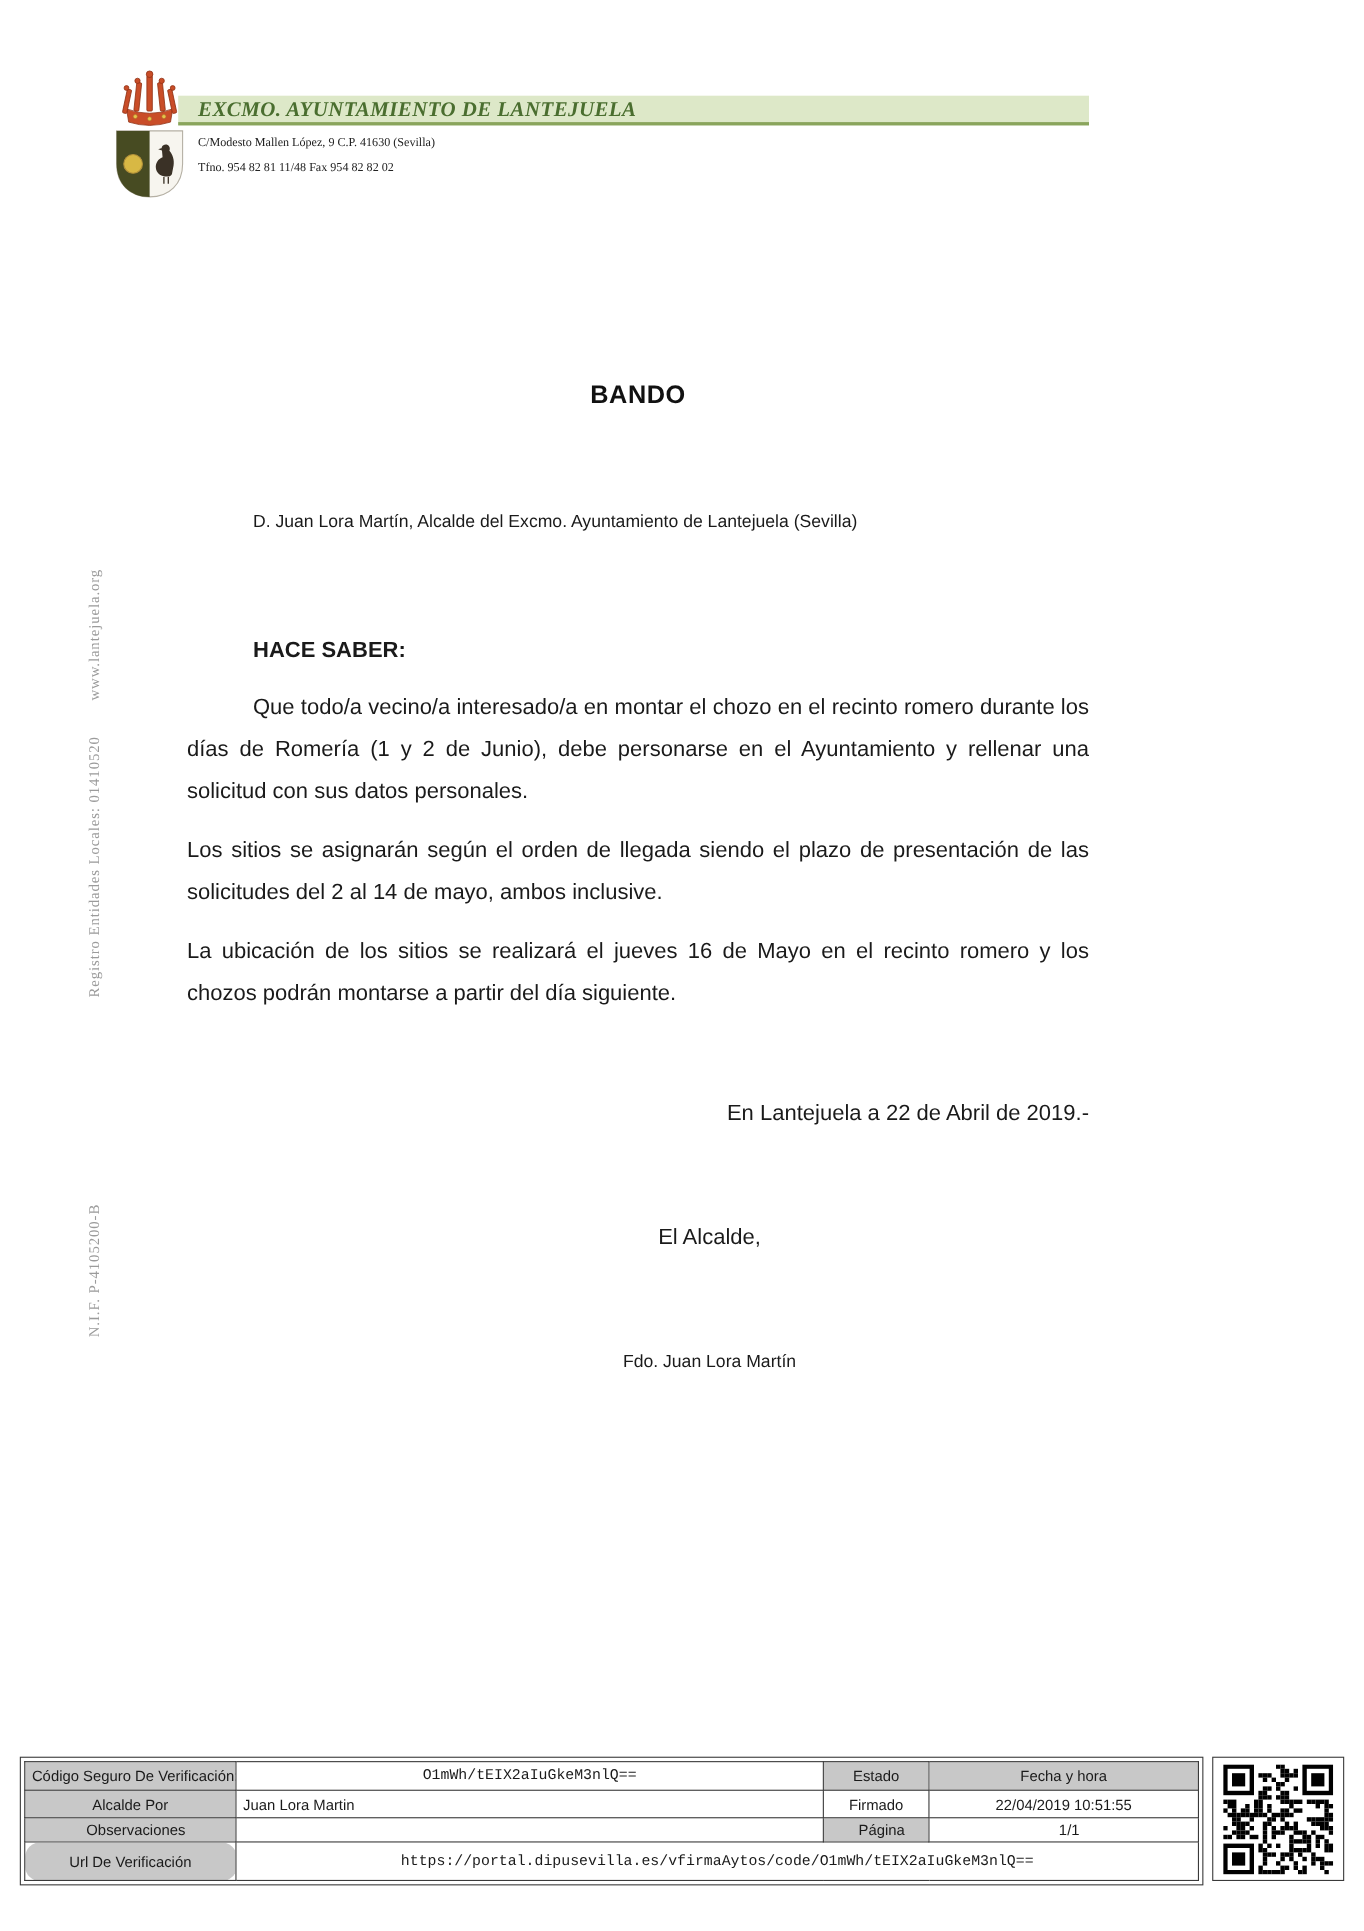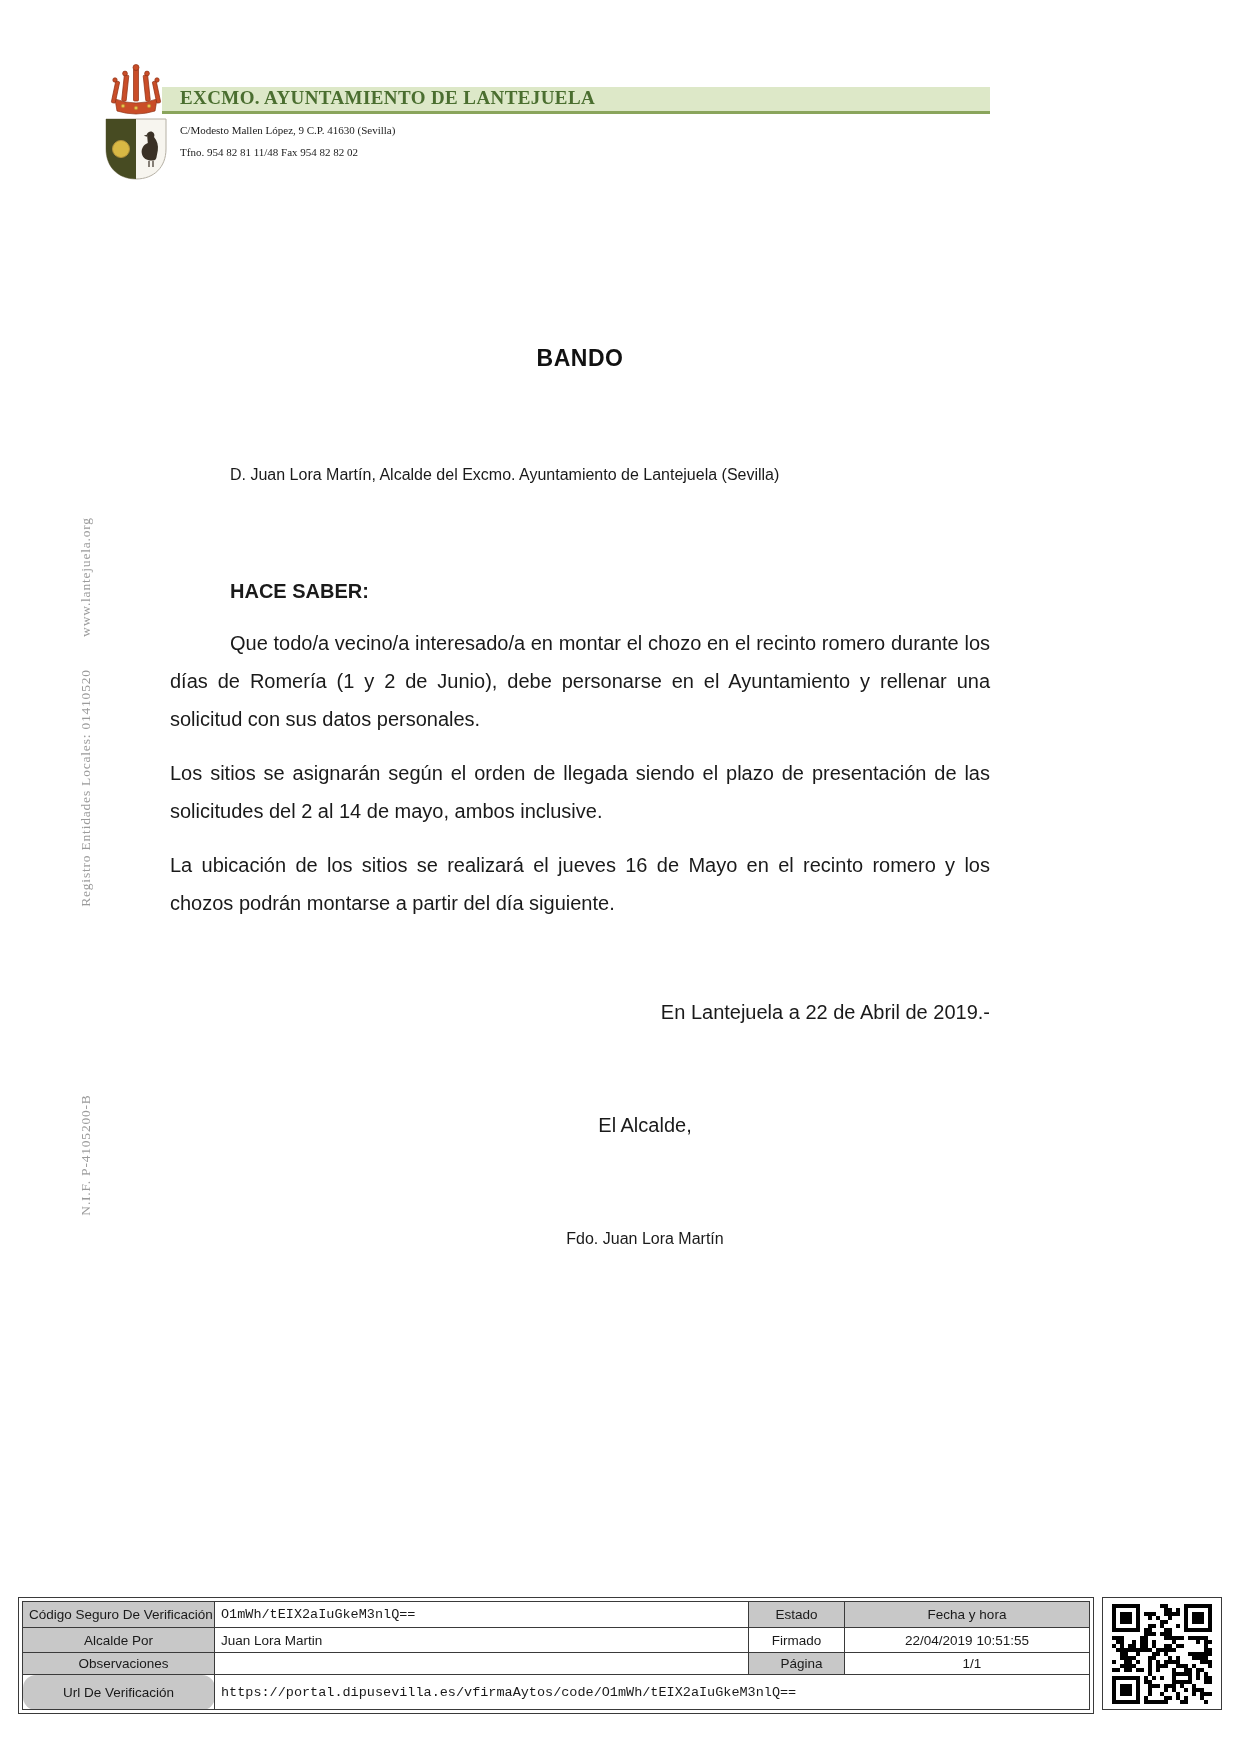--- a/index.html
+++ b/index.html
@@ -6,21 +6,21 @@
   .page{
     position:relative;width:1240px;height:1755px;background:#ffffff;overflow:hidden;
     font-family:"Liberation Sans",sans-serif;color:#1a1a1a;
   }
   
   .header{position:absolute;left:100px;top:60px;width:900px;height:130px;}
   .crest{position:absolute;left:0;top:0;width:72px;height:122px;}
   .head-text{position:absolute;left:62px;top:27px;width:828px;}
   .org-band{
     background:#dde8c8;border-bottom:3px solid #8aa55c;height:27px;
-    display:flex;align-items:flex-start;padding-left:18px;box-sizing:border-box;
+    display:flex;align-items:flex-end;padding-left:18px;box-sizing:border-box;font-style:italic;
   }
   .org-band span{
     font-family:"Liberation Serif",serif;font-weight:bold;font-size:19px;
     color:#4a6e2f;letter-spacing:.4px;
   }
   .addr{
     margin-top:5px;padding-left:18px;font-family:"Liberation Serif",serif;
     font-size:11px;line-height:22px;color:#222222;
   }
   
@@ -49,21 +49,21 @@
   .footer-box{
     position:absolute;left:18px;top:1597px;width:1076px;
     border:1px solid #3a3a3a;padding:3px;box-sizing:border-box;background:#fff;
   }
   table.ftr{border-collapse:collapse;width:100%;table-layout:fixed;}
   table.ftr td{
     border:1px solid #3a3a3a;font-size:13.5px;padding:2px 6px;
     overflow:hidden;white-space:nowrap;
   }
   td.lbl{background:#c8c8c8;text-align:center;}
-  td.mono{font-family:"Liberation Mono",monospace;font-size:13px;}
+  td.mono{font-family:"Liberation Mono",monospace;font-size:13px;text-align:center;}
   td.plain{text-align:left;}
   td.cval{text-align:center;}
   tr.r1 td{height:21px;}
   tr.r2 td{height:20px;}
   tr.r3 td{height:17px;padding-left:16px;}
   tr.r4 td{height:30px;border-radius:13px;}
   .qr-box{
     position:absolute;left:1102px;top:1597px;width:120px;height:113px;
     border:1px solid #3a3a3a;box-sizing:border-box;background:#fff;
     display:flex;align-items:center;justify-content:center;

